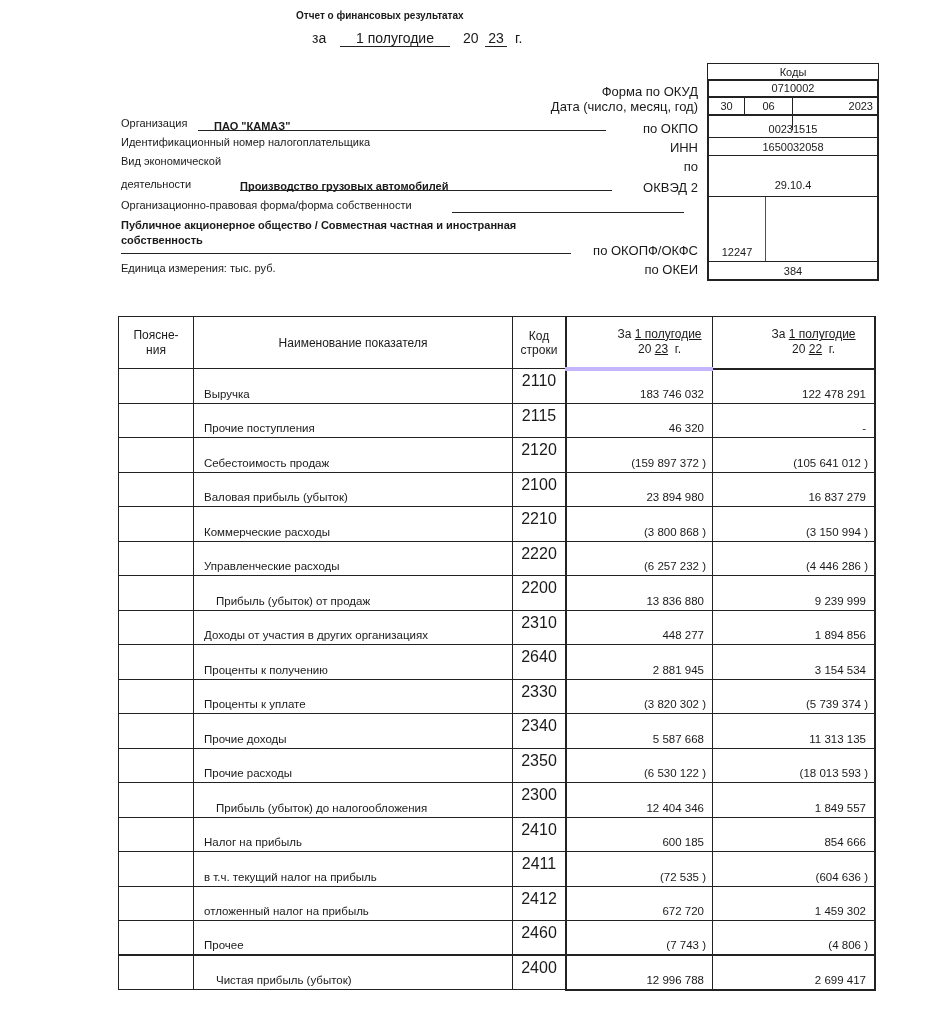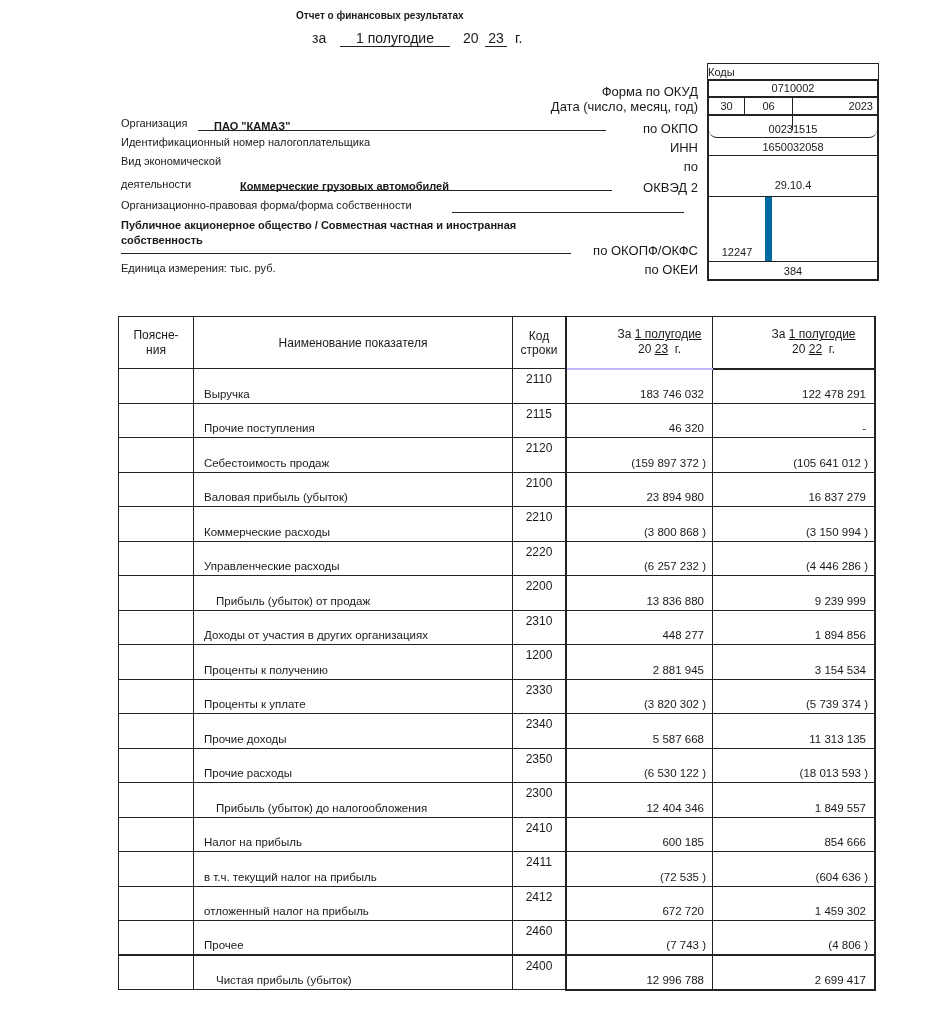--- a/index.html
+++ b/index.html
@@ -6,33 +6,33 @@
   body { width:943px; height:1024px; position:relative; overflow:hidden;
          font-family:"Liberation Sans", sans-serif; color:#1a1a1a; }
   .abs { position:absolute; }
   .title { left:296px; top:10px; font-size:10px; font-weight:bold; }
   .period { top:30px; font-size:14px; }
   .uline { border-bottom:1px solid #222; }
   .lbl { font-size:11px; white-space:nowrap; }
   .rlbl { font-size:13px; text-align:right; white-space:nowrap; }
   .codes { left:707px; top:79px; width:172px; height:202px; border:2px solid #222; box-sizing:border-box; }
   .crow { position:absolute; left:0; right:0; border-bottom:1px solid #222; font-size:11px; text-align:center; }
-  .ctab { position:absolute; left:707px; top:63px; width:172px; height:17px; border:1px solid #222; border-bottom:none; box-sizing:border-box; font-size:11px; line-height:16px; }
+  .ctab { position:absolute; left:707px; top:63px; width:172px; height:17px; border:1px solid #222; border-bottom:none; box-sizing:border-box; font-size:11px; text-align:center; line-height:16px; }
   table.fin { position:absolute; left:118px; top:316px; border-collapse:collapse; font-size:11.5px;border-radius:11px; }
   table.fin td { border:1px solid #222; padding:0; vertical-align:top; position:relative; }
   table.fin th { border:1px solid #222; font-weight:normal; font-size:12px; text-align:center; vertical-align:middle; padding:0; }
   .c-note { width:74px; }
   .c-name { width:318px; }
   .c-code { width:52px; }
   .c-v1 { width:145px; border-left:2px solid #222 !important; }
   .c-v2 { width:161px; border-right:2px solid #222 !important; }
   tr.row { height:34.5px; }
   .nm { position:absolute; left:10px; bottom:3px; white-space:nowrap; }
   .nm.ind { left:22px; }
-  .cd { position:absolute; left:0; right:0; top:3px; text-align:center; font-size:12px; }
+  .cd { position:absolute; left:0; right:0; top:3px; text-align:center; font-size:16px; }
   .v { position:absolute; right:8px; bottom:3px; white-space:nowrap; }
   .v.neg { right:6px; }
   .hdrper { line-height:15px;padding-left:40px; }
   .hdrper .u { text-decoration:underline; }
 </style>
 </head>
 <body>
 
 <div class="abs title">Отчет о финансовых результатах</div>
 <div class="abs period" style="left:312px;">за</div>
@@ -42,21 +42,21 @@
 <div class="abs period" style="left:515px;">г.</div>
 
 <div class="abs lbl" style="left:121px;top:117px;">Организация</div>
 <div class="abs uline" style="left:198px;top:116px;width:408px;height:14px;">
   <span style="margin-left:16px;font-size:11px;font-weight:bold;">ПАО  "КАМАЗ"</span>
 </div>
 <div class="abs lbl" style="left:121px;top:136px;">Идентификационный номер налогоплательщика</div>
 <div class="abs lbl" style="left:121px;top:155px;">Вид экономической</div>
 <div class="abs lbl" style="left:121px;top:178px;">деятельности</div>
 <div class="abs uline" style="left:240px;top:176px;width:372px;height:14px;">
-  <span style="font-size:11px;font-weight:bold;">Коммерческие грузовых автомобилей</span>
+  <span style="font-size:11px;font-weight:bold;">Производство грузовых автомобилей</span>
 </div>
 <div class="abs lbl" style="left:121px;top:199px;">Организационно-правовая форма/форма собственности</div>
 <div class="abs uline" style="left:452px;top:198px;width:232px;height:14px;"></div>
 <div class="abs lbl" style="left:121px;top:219px;font-weight:bold;">Публичное акционерное общество / Совместная частная и иностранная</div>
 <div class="abs lbl" style="left:121px;top:234px;font-weight:bold;">собственность</div>
 <div class="abs uline" style="left:121px;top:252px;width:450px;height:1px;"></div>
 <div class="abs lbl" style="left:121px;top:262px;">Единица измерения: тыс. руб.</div>
 
 <div class="abs rlbl" style="right:245px;top:84px;">Форма по ОКУД</div>
 <div class="abs rlbl" style="right:245px;top:99px;">Дата (число, месяц, год)</div>
@@ -68,25 +68,25 @@
 <div class="abs rlbl" style="right:245px;top:262px;">по ОКЕИ</div>
 
 <div class="ctab">Коды</div>
 <div class="abs codes">
   <div class="crow" style="top:0;height:15px;line-height:15px;border-bottom:2px solid #222;">0710002</div>
   <div class="crow" style="top:17px;height:16px;line-height:16px;border-bottom:2px solid #222;">
     <span class="abs" style="left:0;width:35px;border-right:1px solid #222;height:16px;">30</span>
     <span class="abs" style="left:36px;width:47px;border-right:1px solid #222;height:32px;">06</span>
     <span class="abs" style="left:84px;width:80px;text-align:right;height:16px;">2023</span>
   </div>
-  <div class="crow" style="top:35px;height:21px;line-height:26px;border-radius:8px;">00231515</div>
+  <div class="crow" style="top:35px;height:21px;line-height:26px;">00231515</div>
   <div class="crow" style="top:57px;height:17px;line-height:18px;">1650032058</div>
   <div class="crow" style="top:75px;height:40px;line-height:58px;">29.10.4</div>
   <div class="crow" style="top:116px;height:64px;">
-    <span class="abs" style="left:0;width:56px;border-right:7px solid #0369a1;height:64px;line-height:110px;">12247</span>
+    <span class="abs" style="left:0;width:56px;border-right:1px solid #0369a1;height:64px;line-height:110px;">12247</span>
   </div>
   <div class="crow" style="top:181px;height:17px;line-height:19px;border-bottom:none;">384</div>
 </div>
 
 <table class="fin">
   <thead>
     <tr style="height:52px;">
       <th class="c-note"><span style="display:inline-block;width:50px;word-break:break-all;line-height:15px;">Поясне-ния</span></th>
       <th class="c-name">Наименование показателя</th>
       <th class="c-code">
@@ -105,21 +105,21 @@
   </thead>
   <tbody id="tbody">
     <tr class="row">
         <td class="c-note"></td>
         <td class="c-name">
           <span class="nm">Выручка</span>
         </td>
         <td class="c-code">
           <span class="cd">2110</span>
         </td>
-        <td class="c-v1" style="border-top:2px solid #c4b5fd;margin-top:36px;">
+        <td class="c-v1" style="border-top:4px solid #c4b5fd;margin-top:36px;">
           <span class="v">183 746 032</span>
         </td>
         <td class="c-v2" style="border-top:2px solid #222;">
           <span class="v">122 478 291</span>
         </td>
       </tr>
     <tr class="row">
         <td class="c-note"></td>
         <td class="c-name">
           <span class="nm">Прочие поступления</span>
@@ -223,21 +223,21 @@
         <td class="c-v2">
           <span class="v">1 894 856</span>
         </td>
       </tr>
     <tr class="row">
         <td class="c-note"></td>
         <td class="c-name">
           <span class="nm">Проценты к получению</span>
         </td>
         <td class="c-code">
-          <span class="cd">1200</span>
+          <span class="cd">2640</span>
         </td>
         <td class="c-v1">
           <span class="v">2 881 945</span>
         </td>
         <td class="c-v2">
           <span class="v">3 154 534</span>
         </td>
       </tr>
     <tr class="row">
         <td class="c-note"></td>

